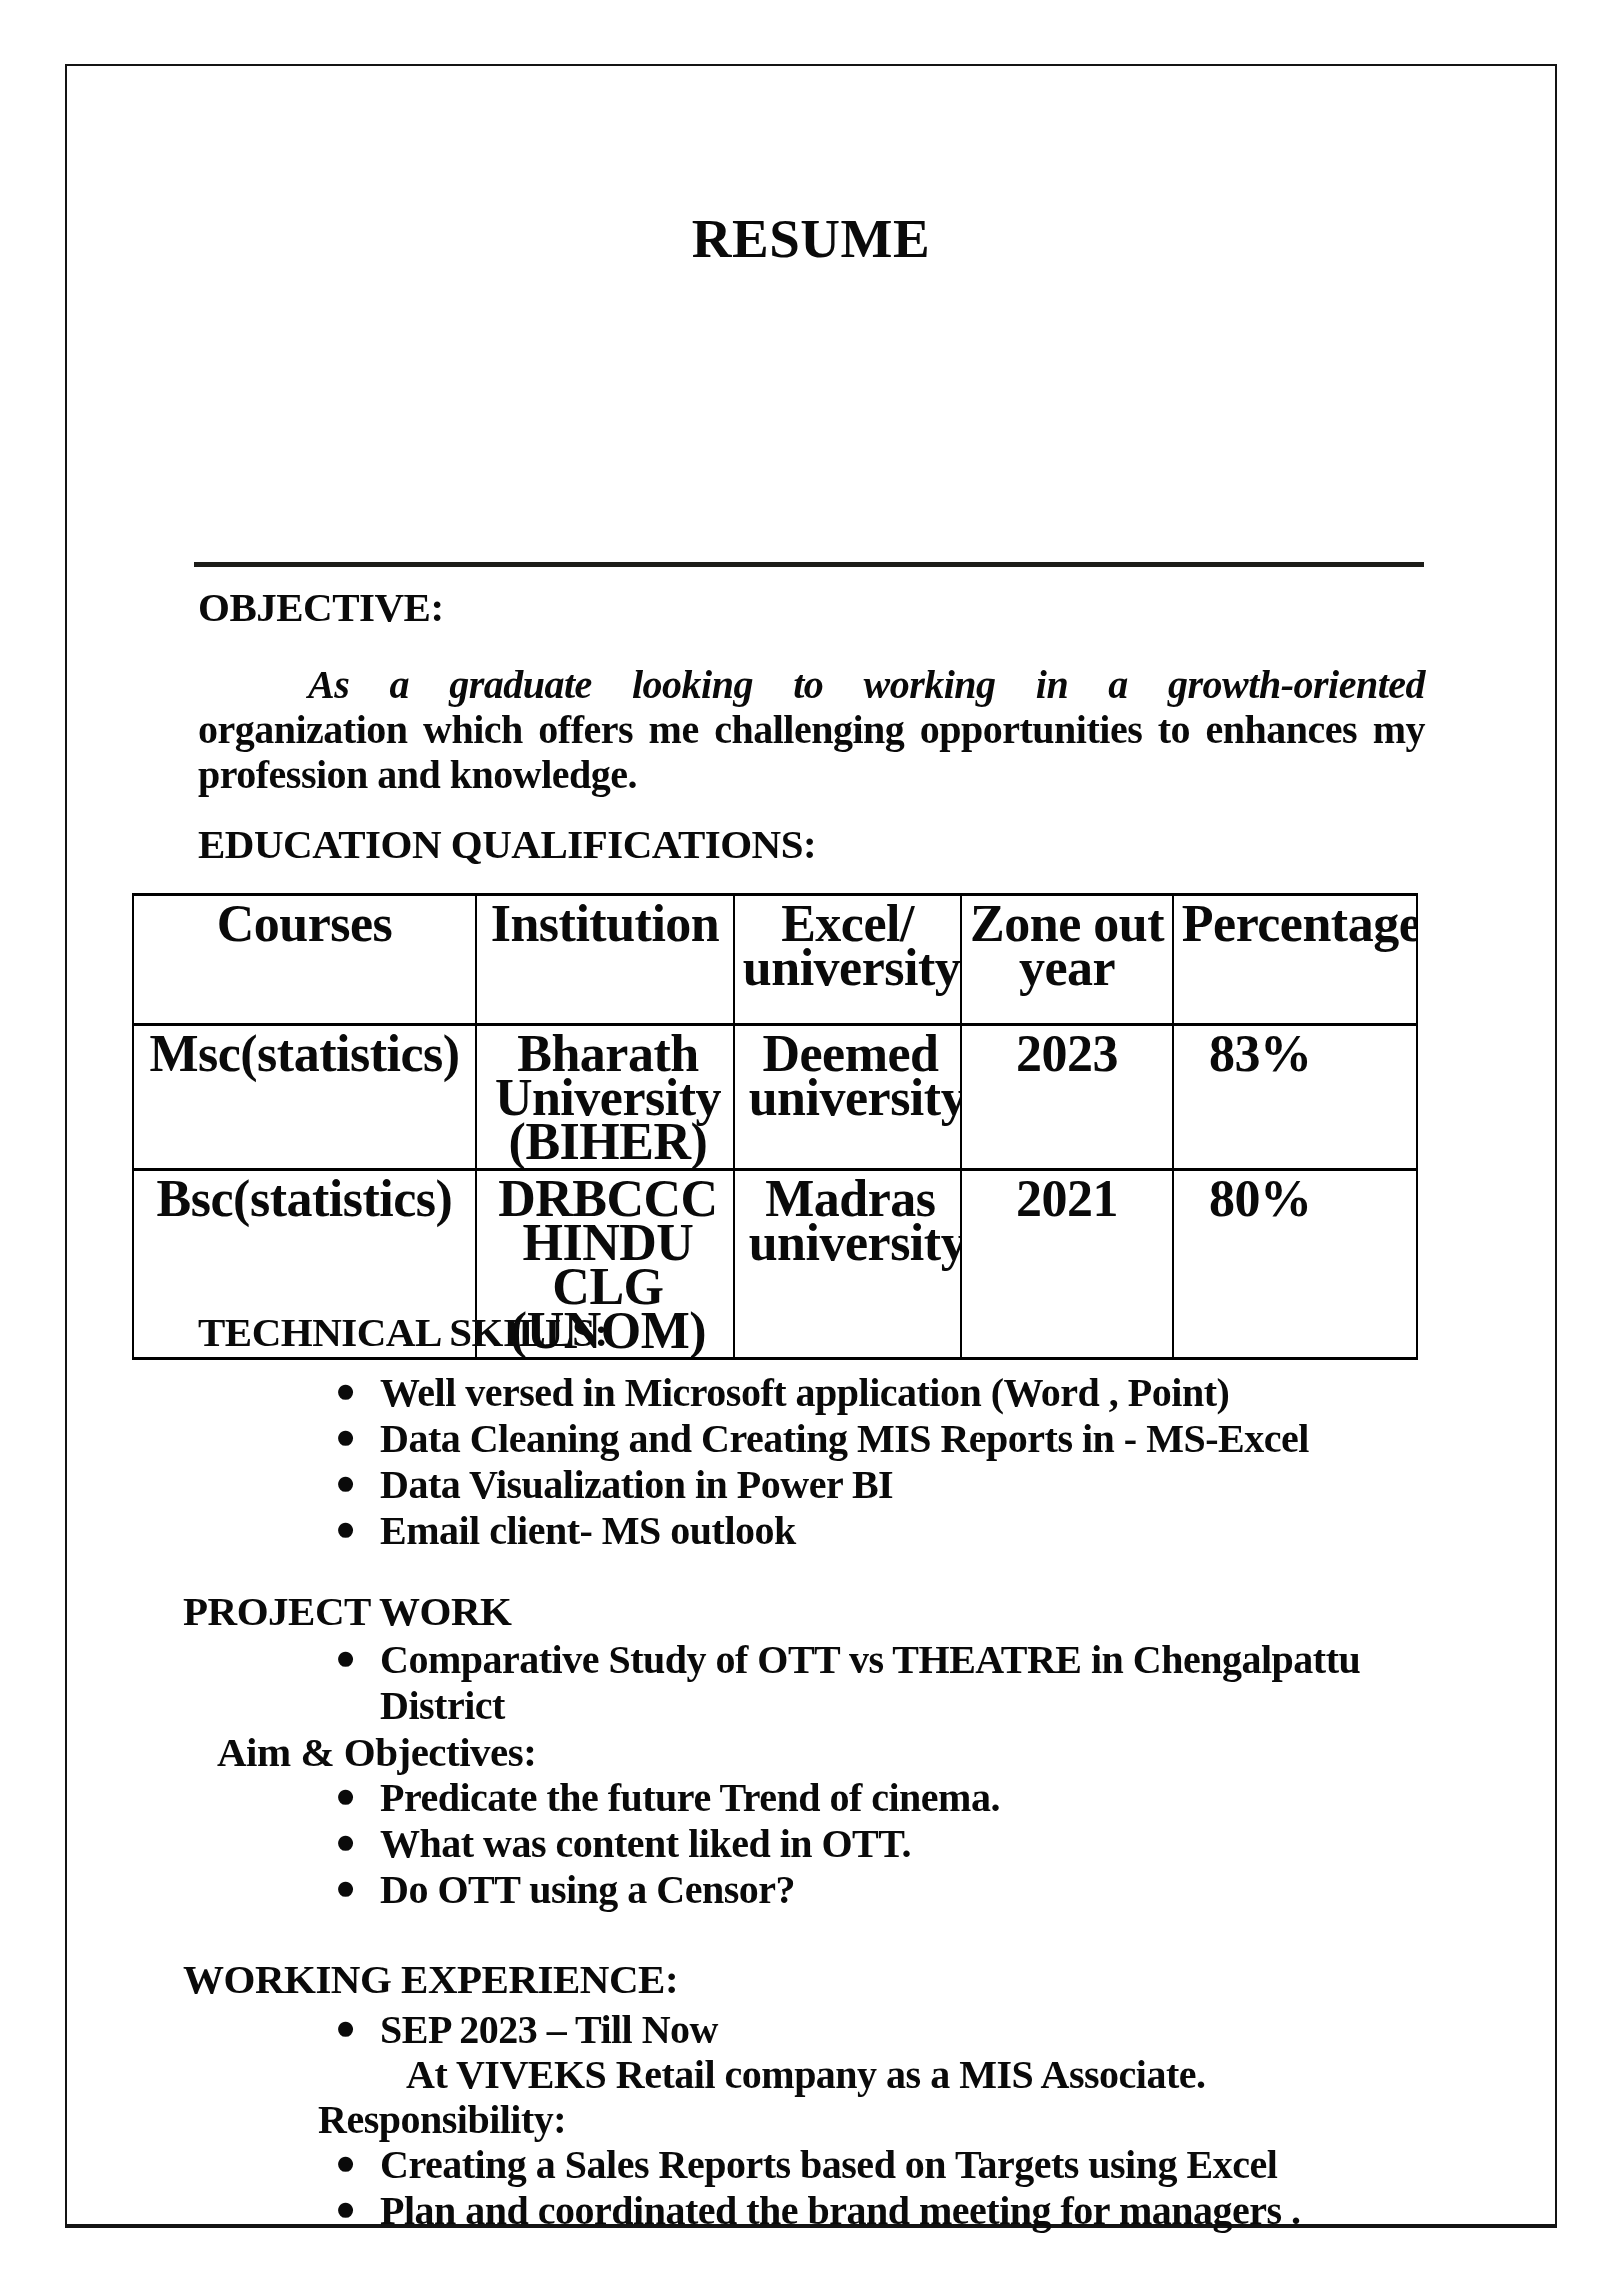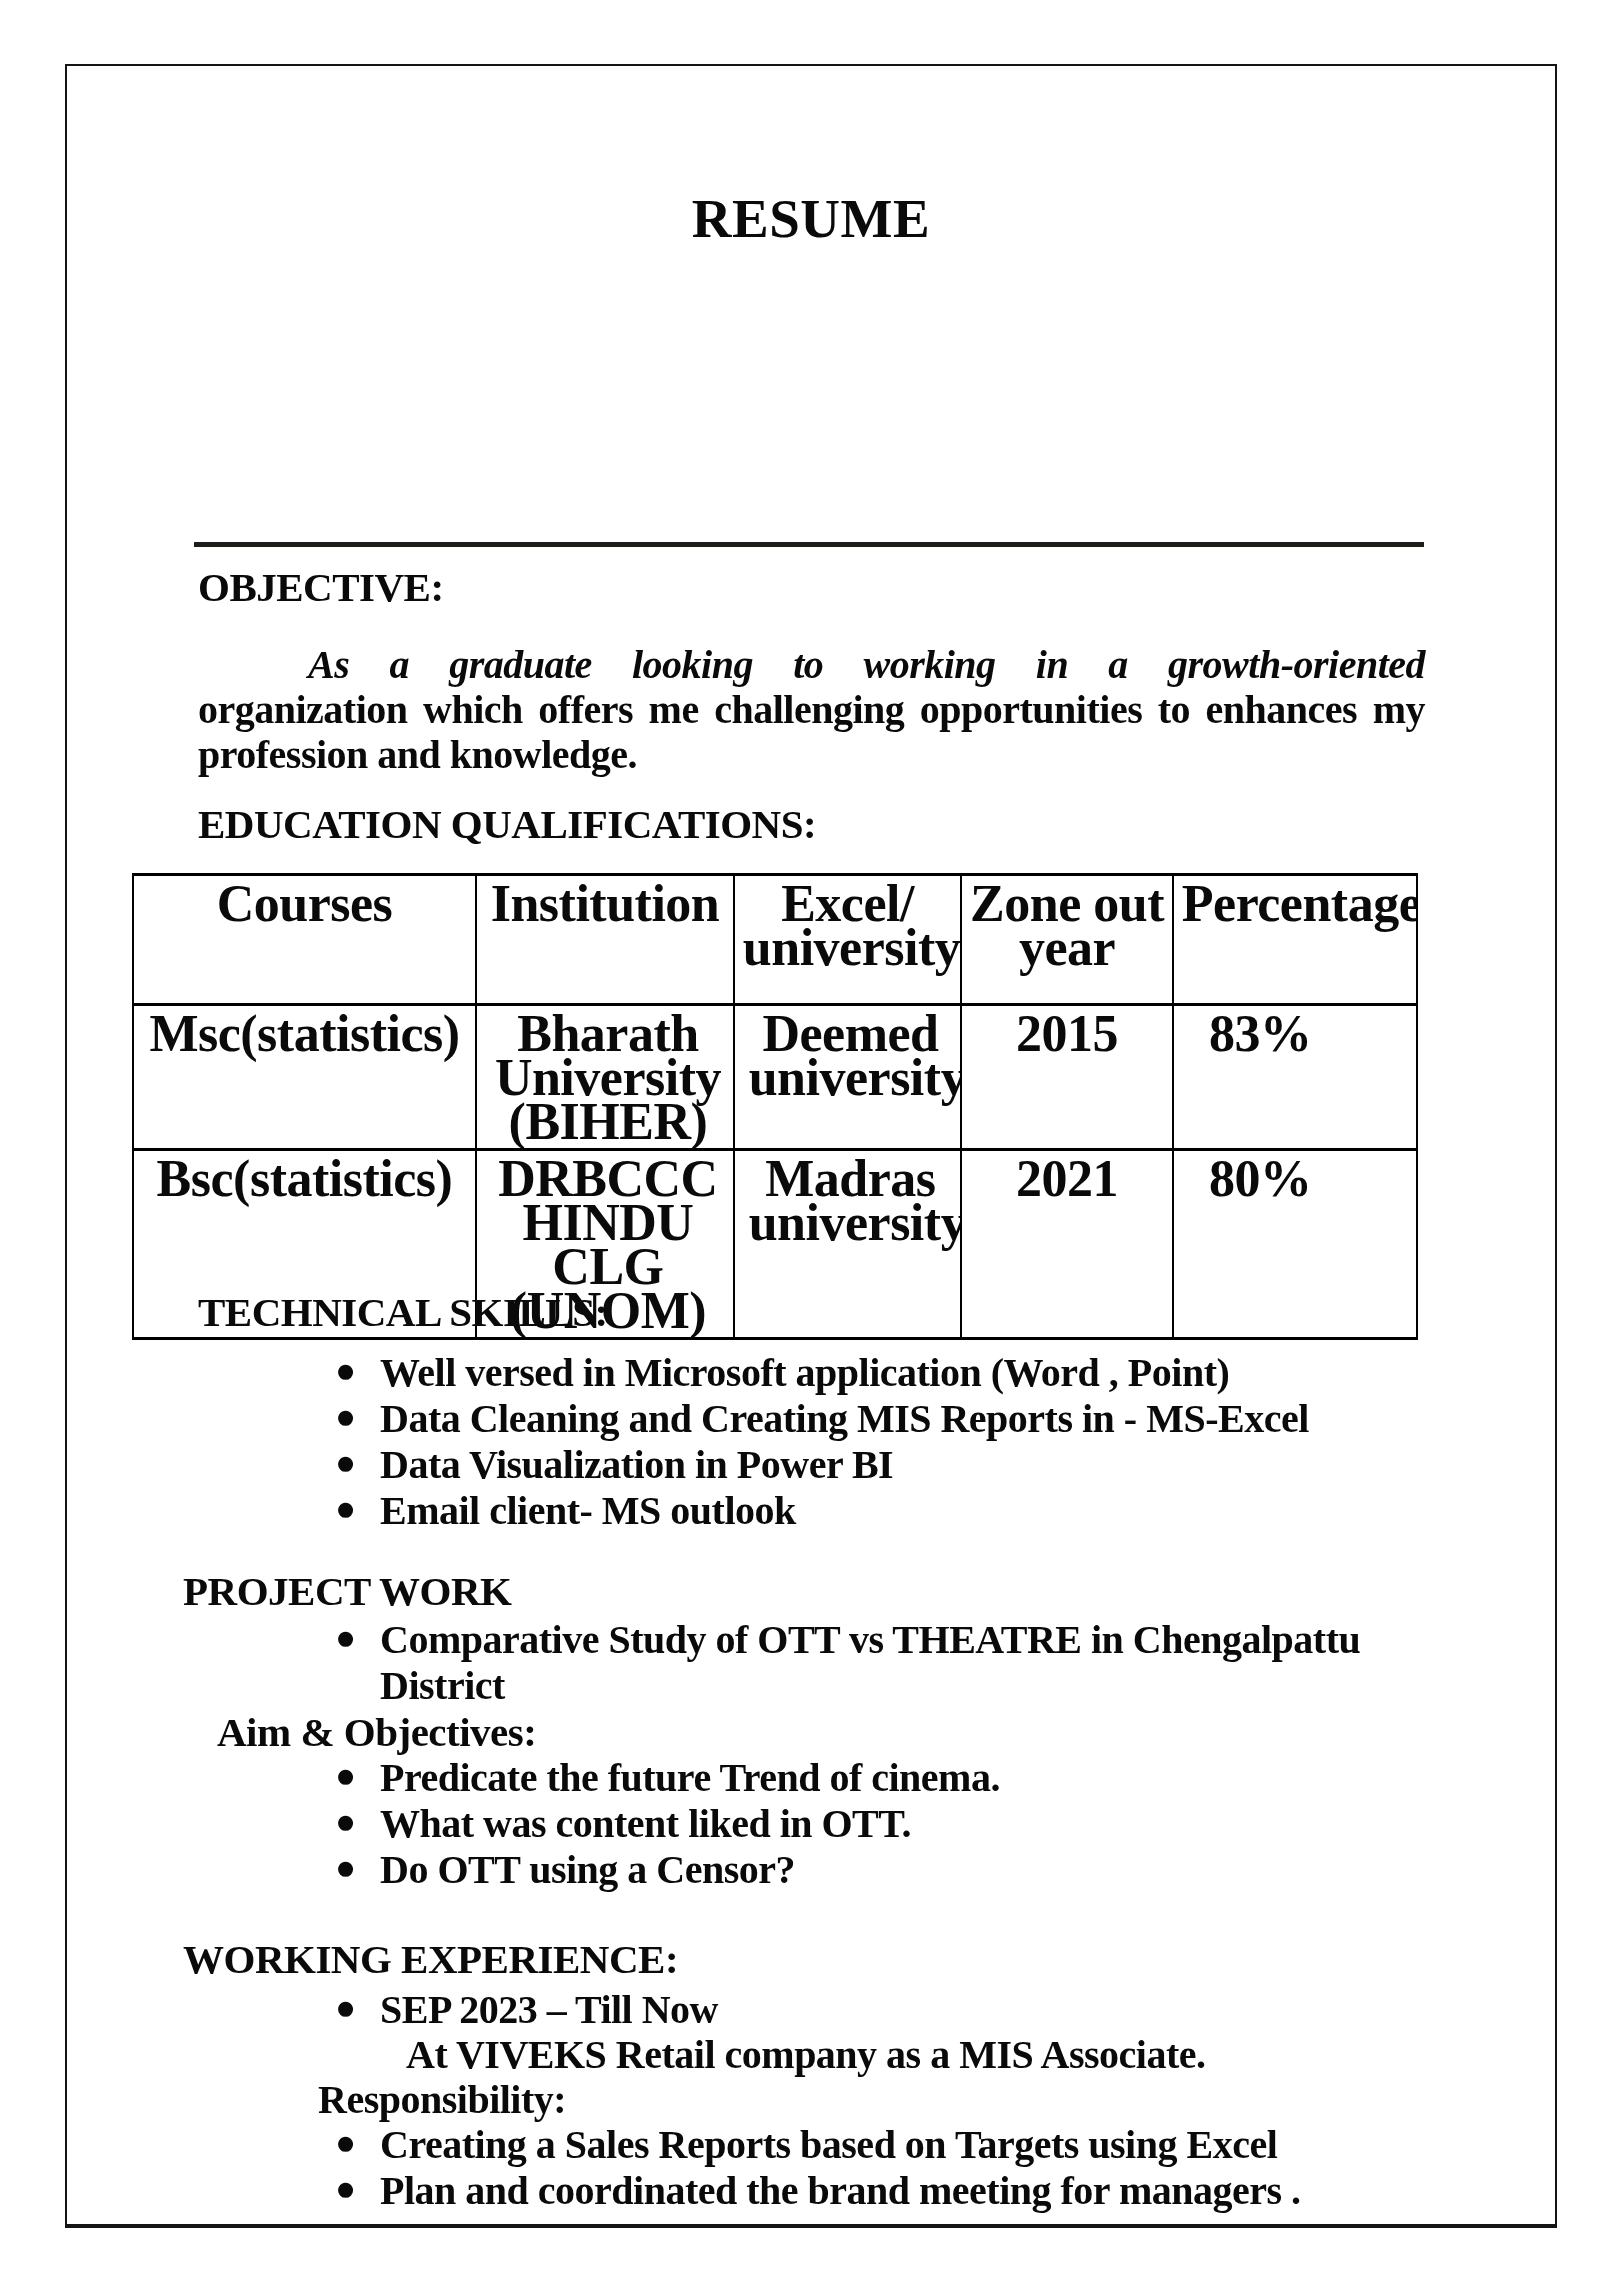--- a/index.html
+++ b/index.html
@@ -6,21 +6,21 @@
     margin:0;padding:0;background:#ffffff;
     width:1621px;height:2295px;overflow:hidden;
     font-family:"Liberation Serif","DejaVu Serif",serif;
     color:#0a0a0a;
   }
   .page{
     position:absolute;left:65px;top:64px;width:1492px;height:2164px;
     border:2.9px solid #141414;border-bottom-width:4.9px;
     box-sizing:border-box;background:#ffffff;
   }
-  .abs{position:absolute;}
+  .abs{position:absolute;margin-top:20px;}
   .b{font-weight:700;letter-spacing:-0.5px;}
   .title{
     left:0;top:125px;width:100%;text-align:center;
     font-size:55px;line-height:1;font-weight:700;letter-spacing:0.5px;
   }
   .divider{
     left:127px;top:476px;width:1230px;height:4.9px;background:#1d1d19;
   }
   .heading{font-size:41px;line-height:46px;white-space:nowrap;}
   .para{
@@ -98,21 +98,21 @@
       <td class="c-center">Msc(statistics)</td>
       <td class="c-left">
         <div>Bharath</div>
         <div>University</div>
         <div>(BIHER)</div>
       </td>
       <td class="c-left">
         <div>Deemed</div>
         <div>university</div>
       </td>
-      <td class="c-center">2015</td>
+      <td class="c-center">2023</td>
       <td class="c-pct">83%</td>
     </tr>
     <tr>
       <td class="c-center">Bsc(statistics)</td>
       <td class="c-left">
         <div>DRBCCC</div>
         <div>HINDU CLG</div>
         <div>(UNOM)</div>
       </td>
       <td class="c-left">

